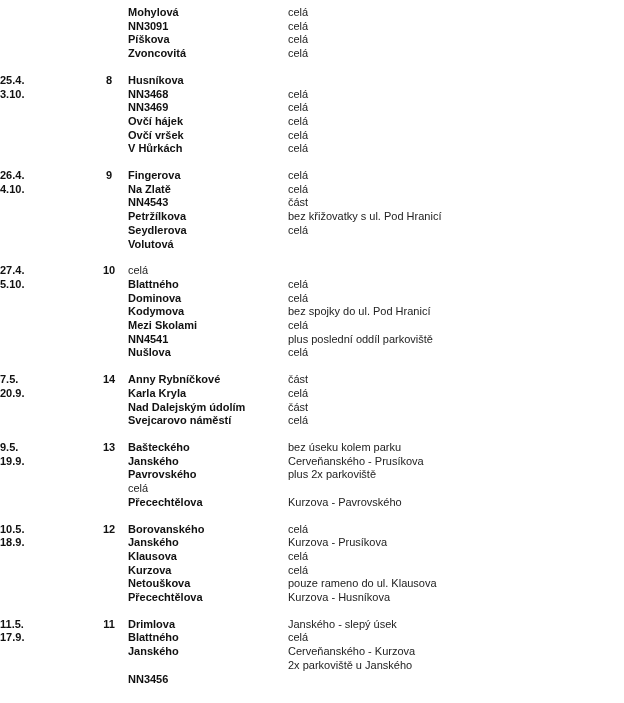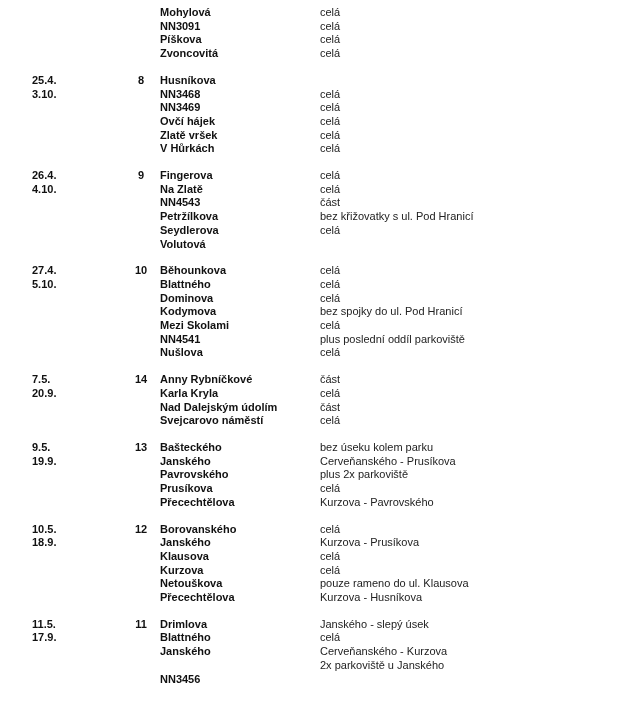--- a/index.html
+++ b/index.html
@@ -8,21 +8,20 @@
     width: 624px;
     height: 703px;
     background: #ffffff;
     overflow: hidden;
     font-family: "Liberation Sans", "DejaVu Sans", sans-serif;
     color: #1a1a1a;
   }
   .doc {
     padding-top: 6px;
     width: 624px;
-    padding-left: 32px;
   }
   .section { margin-bottom: 13px; }
   .row {
     display: grid;
     grid-template-columns: 77px 51px 160px 1fr;
     font-size: 11px;
     line-height: 13.7px;
     white-space: nowrap;
   }
   .cell-date {
@@ -95,21 +94,21 @@
       </div>
       <div class="row">
         <div class="cell-date"></div>
         <div class="cell-num"></div>
         <div class="cell-name">Ovčí hájek</div>
         <div class="cell-value">celá</div>
       </div>
       <div class="row">
         <div class="cell-date"></div>
         <div class="cell-num"></div>
-        <div class="cell-name">Zlatě vršek</div>
+        <div class="cell-name">Ovčí vršek</div>
         <div class="cell-value">celá</div>
       </div>
       <div class="row">
         <div class="cell-date"></div>
         <div class="cell-num"></div>
         <div class="cell-name">V Hůrkách</div>
         <div class="cell-value">celá</div>
       </div>
     </div>
     <div class="section">
@@ -146,21 +145,20 @@
       <div class="row">
         <div class="cell-date"></div>
         <div class="cell-num"></div>
         <div class="cell-name">Volutová</div>
       </div>
     </div>
     <div class="section">
       <div class="row">
         <div class="cell-date">27.4.</div>
         <div class="cell-num">10</div>
-        <div class="cell-name">Běhounkova</div>
         <div class="cell-value">celá</div>
       </div>
       <div class="row">
         <div class="cell-date">5.10.</div>
         <div class="cell-num"></div>
         <div class="cell-name">Blattného</div>
         <div class="cell-value">celá</div>
       </div>
       <div class="row">
         <div class="cell-date"></div>
@@ -234,21 +232,20 @@
       </div>
       <div class="row">
         <div class="cell-date"></div>
         <div class="cell-num"></div>
         <div class="cell-name">Pavrovského</div>
         <div class="cell-value">plus 2x parkoviště</div>
       </div>
       <div class="row">
         <div class="cell-date"></div>
         <div class="cell-num"></div>
-        <div class="cell-name">Prusíkova</div>
         <div class="cell-value">celá</div>
       </div>
       <div class="row">
         <div class="cell-date"></div>
         <div class="cell-num"></div>
         <div class="cell-name">Přecechtělova</div>
         <div class="cell-value">Kurzova - Pavrovského</div>
       </div>
     </div>
     <div class="section">

